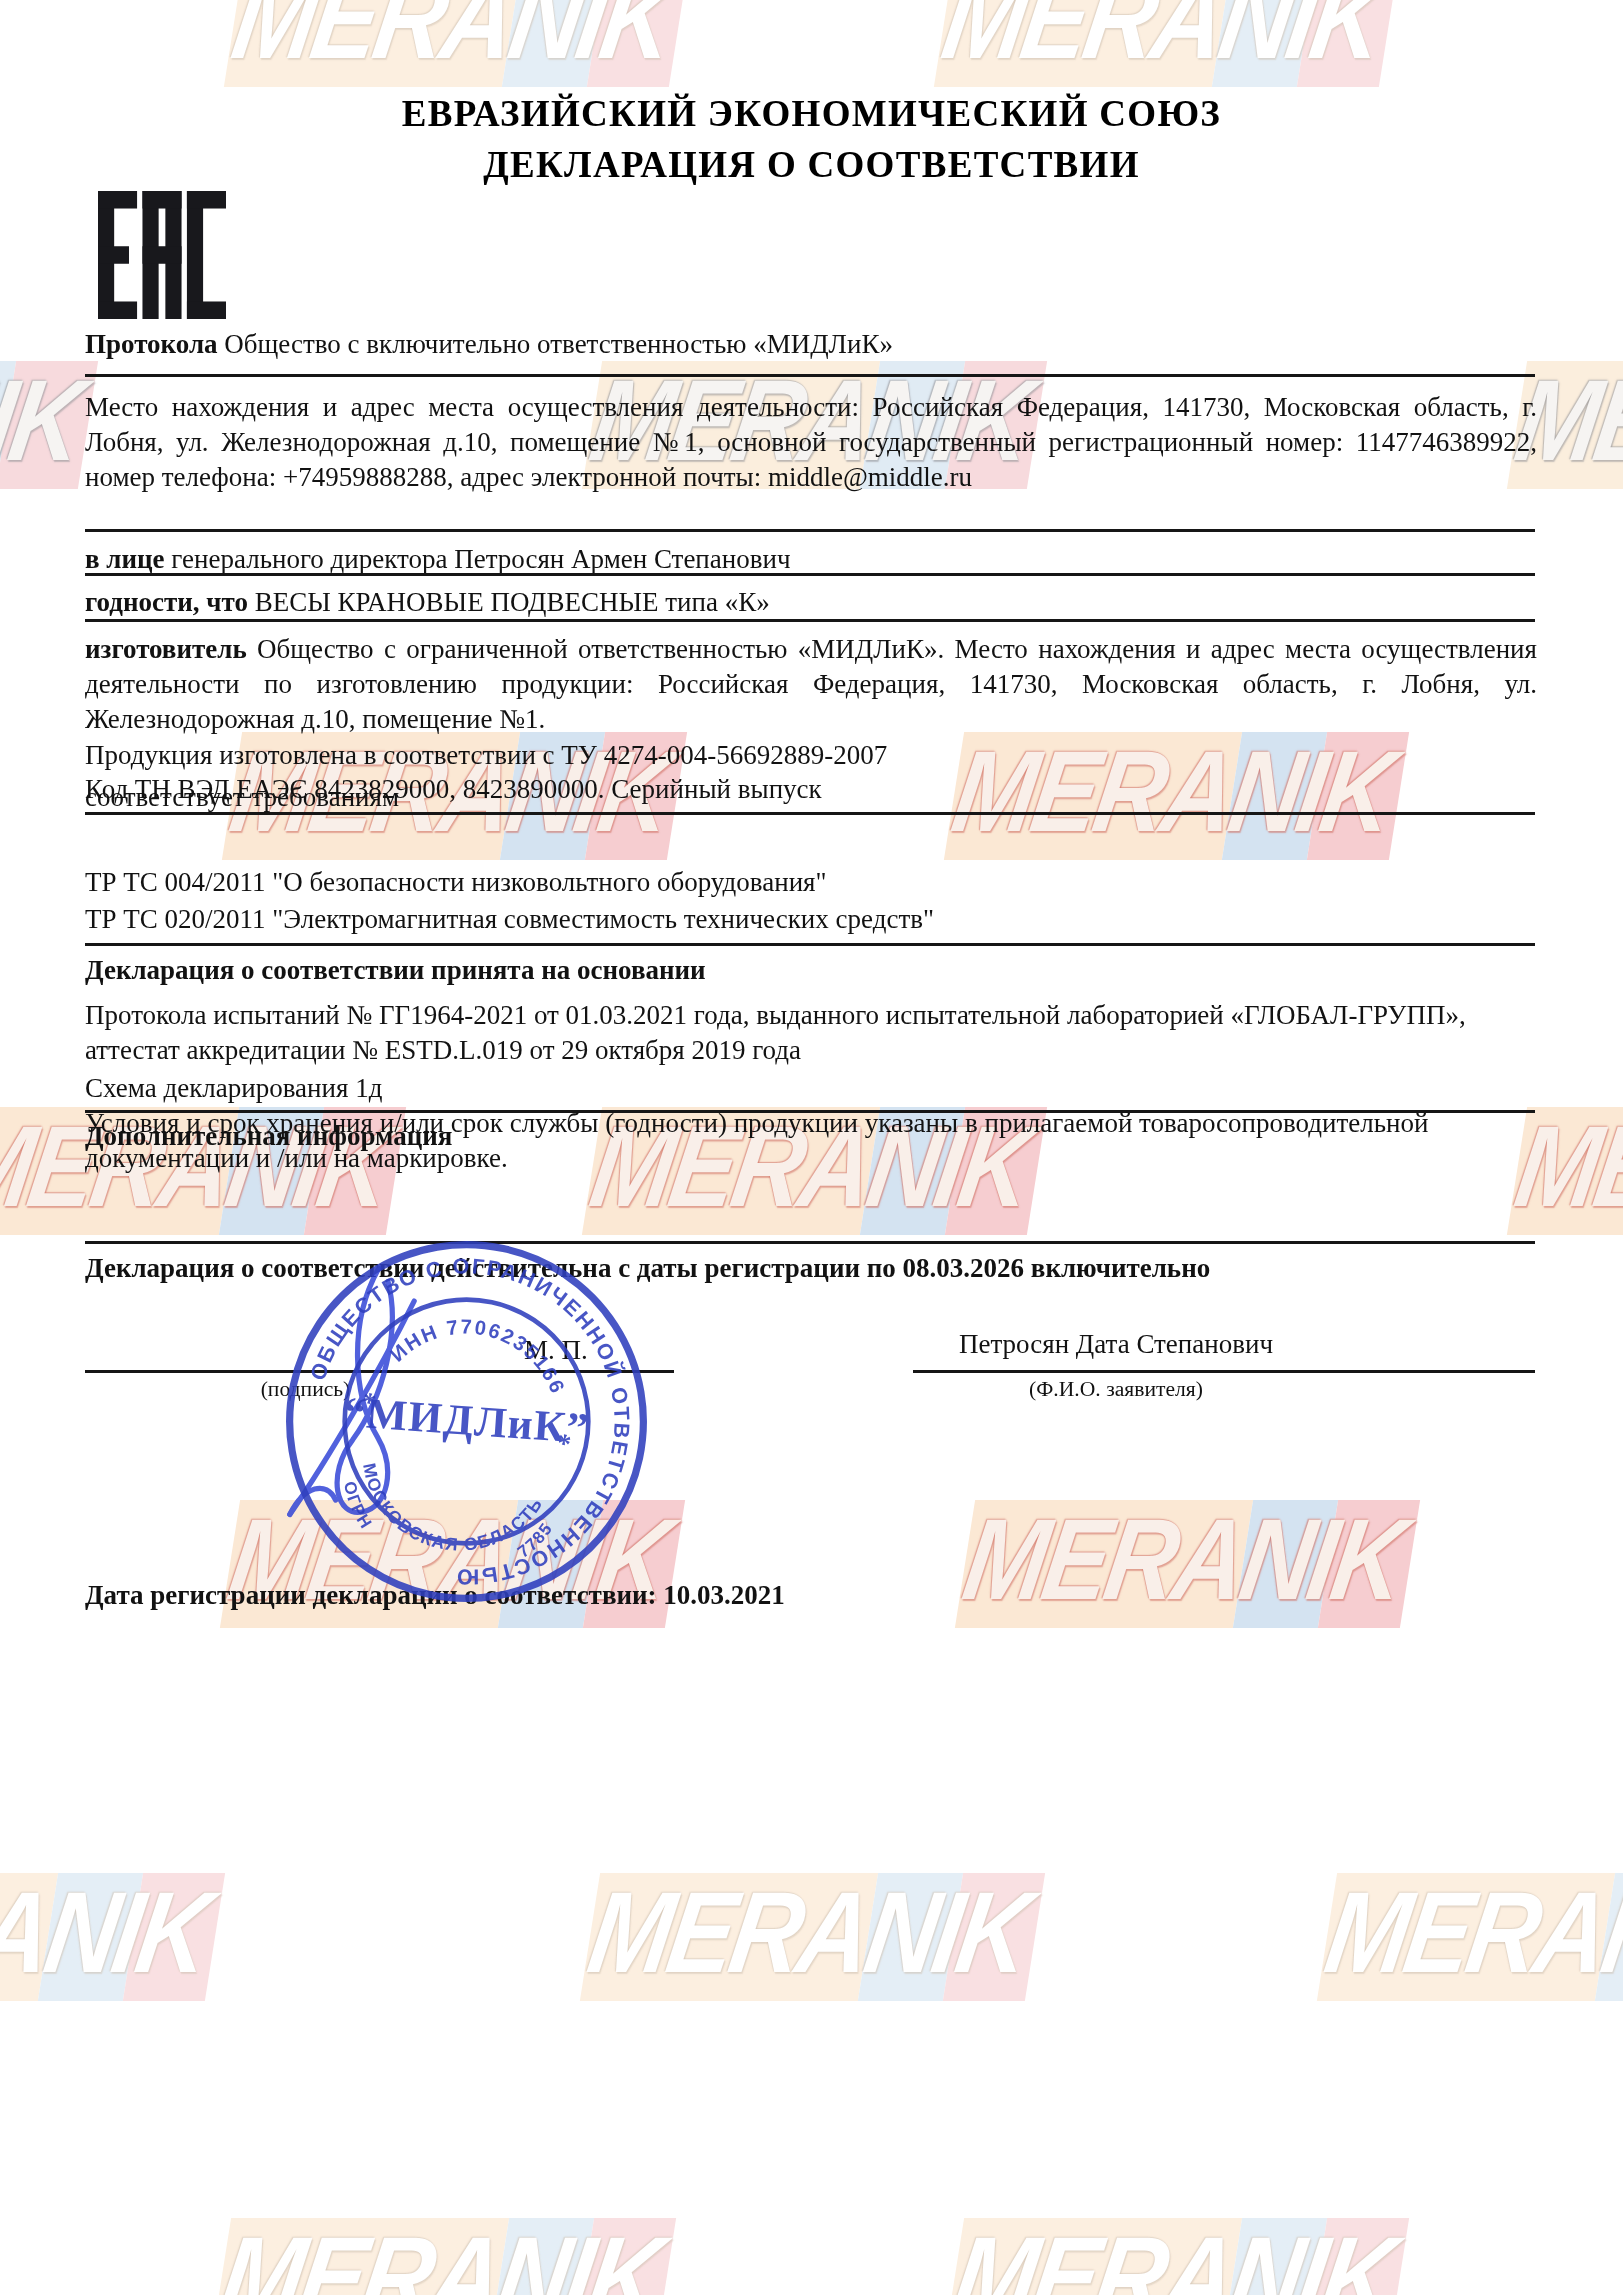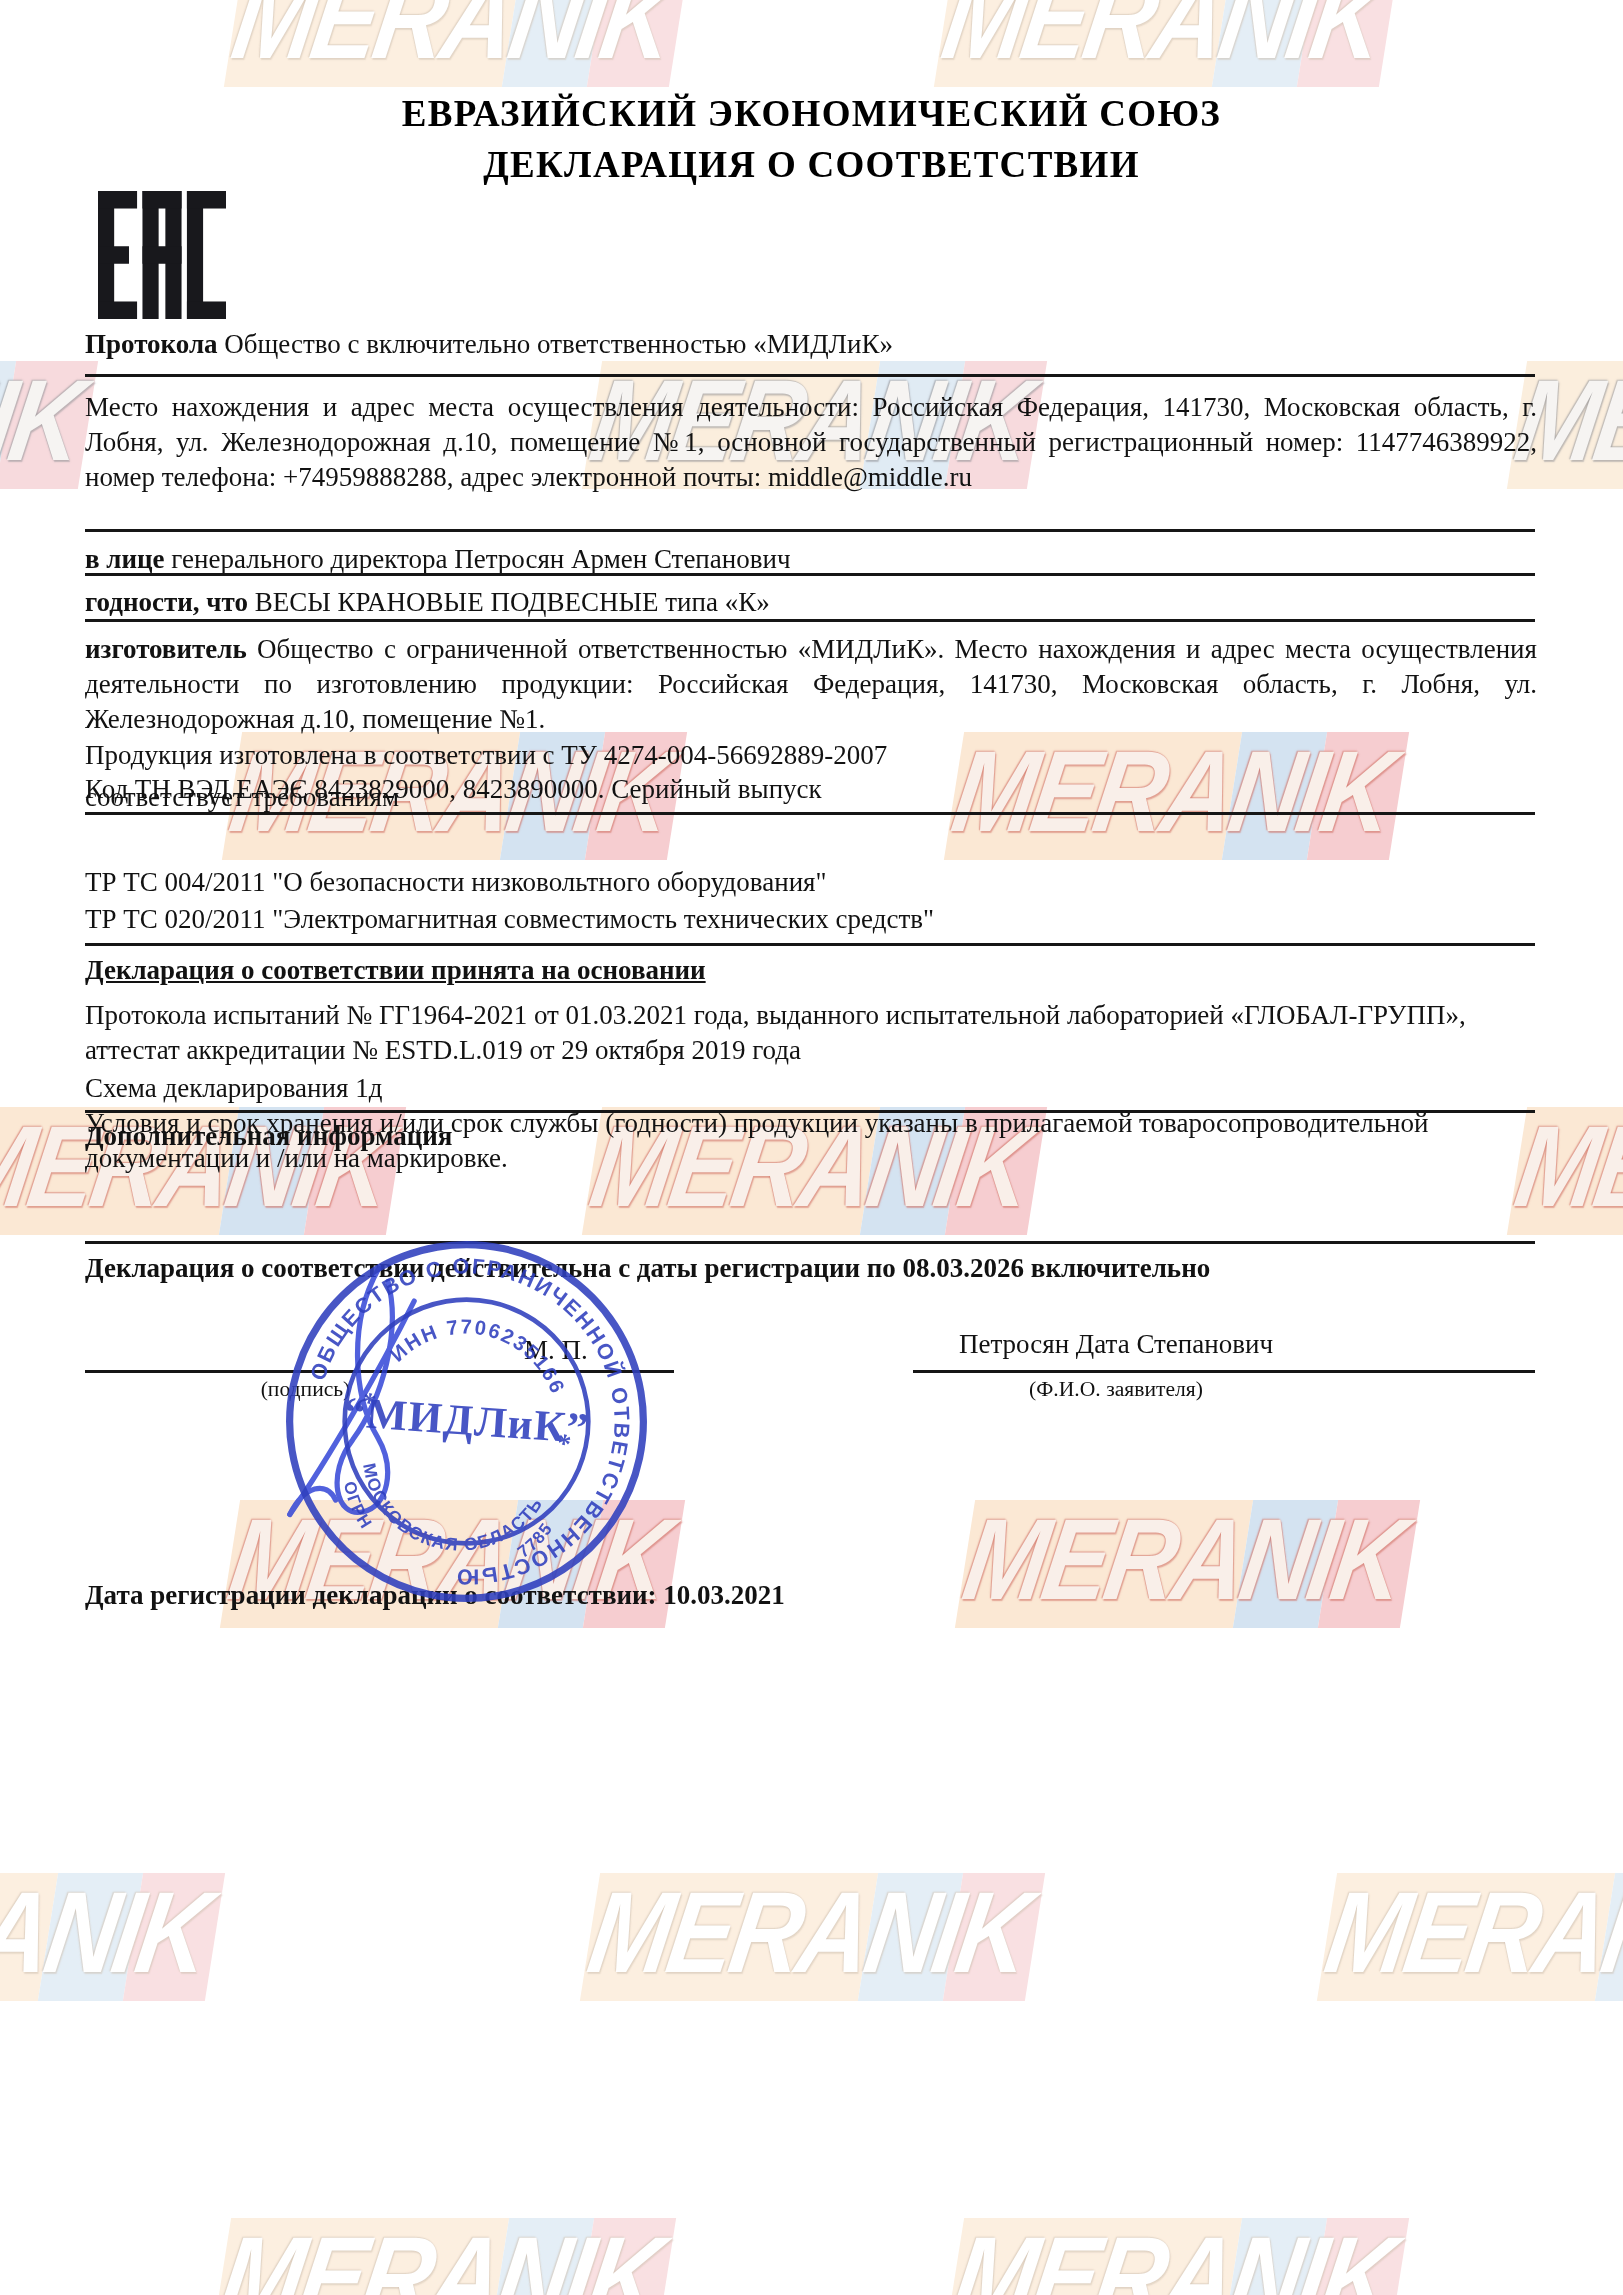--- a/index.html
+++ b/index.html
@@ -192,21 +192,21 @@
   </div>
   <div class="abs body-txt" style="top:738px;">Продукция изготовлена в соответствии с ТУ 4274-004-56692889-2007</div>
   <div class="abs body-txt" style="top:772px;">Код ТН ВЭД ЕАЭС 8423829000, 8423890000. Серийный выпуск</div>
   <div class="rule" style="top:812px;"></div>
 
   <div class="abs body-txt" style="top:780px;font-weight:normal;">соответствует требованиям</div>
   <div class="abs body-txt" style="top:865px;">ТР ТС 004/2011 "О безопасности низковольтного оборудования"</div>
   <div class="abs body-txt" style="top:902px;">ТР ТС 020/2011 "Электромагнитная совместимость технических средств"</div>
   <div class="rule" style="top:943px;"></div>
 
-  <div class="abs body-txt" style="top:953px;font-weight:bold;text-decoration:underline;">Декларация о соответствии принята на основании</div>
+  <div class="abs body-txt" style="top:953px;font-weight:bold;">Декларация о соответствии принята на основании</div>
   <div class="abs body-txt" style="top:998px;">Протокола испытаний № ГГ1964-2021 от 01.03.2021 года, выданного испытательной лабораторией «ГЛОБАЛ-ГРУПП», аттестат аккредитации № ESTD.L.019 от 29 октября 2019 года</div>
   <div class="abs body-txt" style="top:1071px;">Схема декларирования 1д</div>
   <div class="rule" style="top:1110px;"></div>
 
   <div class="abs body-txt" style="top:1119px;font-weight:bold;">Дополнительная информация</div>
   <div class="abs body-txt" style="top:1106px;">Условия и срок хранения и/или срок службы (годности) продукции указаны в прилагаемой товаросопроводительной документации и /или на маркировке.</div>
   <div class="rule" style="top:1241px;"></div>
 
   <div class="abs body-txt" style="top:1251px;font-weight:bold;">Декларация о соответствии  действительна с даты регистрации по 08.03.2026 включительно</div>
 

